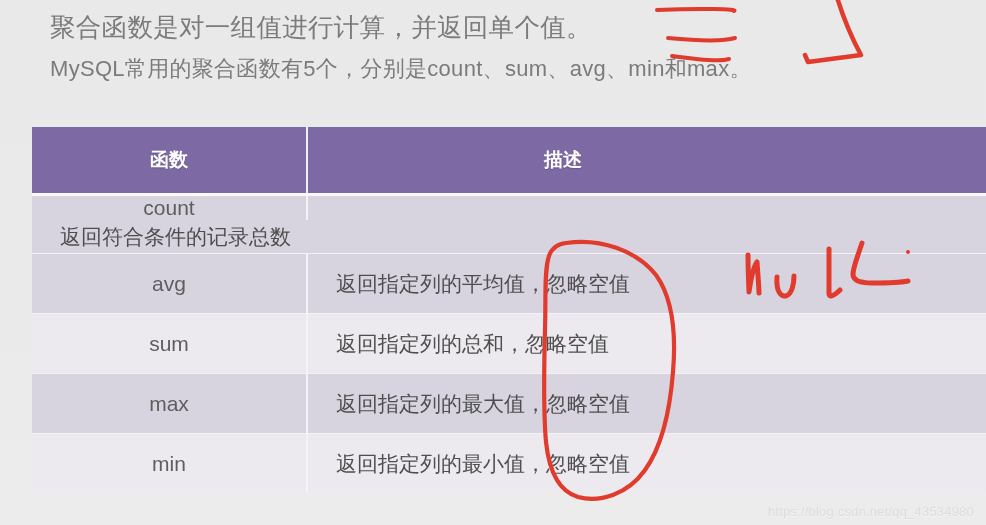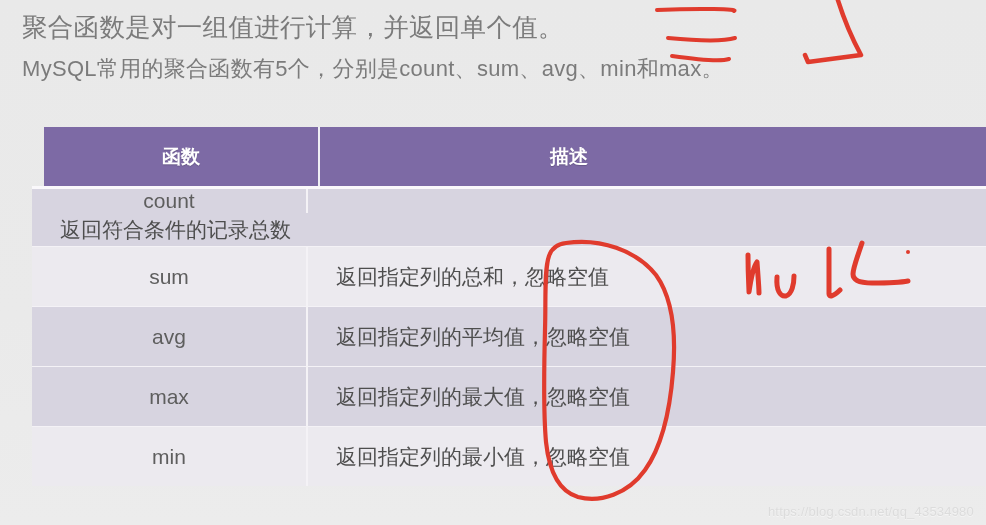--- a/index.html
+++ b/index.html
@@ -27,38 +27,38 @@
     left: 22px;
     top: 6px;
     width: 950px;
   }
   .intro-line {
     color: #7b7b7b;
     font-size: 25.5px;
     line-height: 42px;
     letter-spacing: 0.3px;
     white-space: nowrap;
+    margin-left: 28px;
   }
   .intro-line.l2 { font-size: 22px; }
 
   
   .tbl {
     position: absolute;
     left: 32px;
     top: 127px;
     width: 954px;
     border-collapse: separate;
     border-spacing: 0;
   }
   .tbl-head {
-    height: 59px;
+    height: 66px;
     background: #7d6aa5;
     display: flex;
     box-shadow: 0 1px 0 rgba(0,0,0,0.08);
-    margin-left: 12px;
   }
   .th-fn {
     width: 276px;
     display: flex;
     align-items: center;
     justify-content: center;
     color: #ffffff;
     font-size: 19px;
     font-weight: bold;
     border-right: 2px solid #efeff4;
@@ -145,28 +145,28 @@
     <div class="tbl-head">
       <div class="th-fn">函数</div>
       <div class="th-desc">描述</div>
     </div>
 
     <div class="row odd">
       <div class="cell-fn">count</div>
       <div class="cell-desc">返回符合条件的记录总数</div>
     </div>
 
+    <div class="row odd">
+      <div class="cell-fn">avg</div>
+      <div class="cell-desc">返回指定列的平均值，忽略空值</div>
+    </div>
+
     <div class="row even">
       <div class="cell-fn">sum</div>
       <div class="cell-desc">返回指定列的总和，忽略空值</div>
-    </div>
-
-    <div class="row odd">
-      <div class="cell-fn">avg</div>
-      <div class="cell-desc">返回指定列的平均值，忽略空值</div>
     </div>
 
     <div class="row odd">
       <div class="cell-fn">max</div>
       <div class="cell-desc">返回指定列的最大值，忽略空值</div>
     </div>
 
     <div class="row even">
       <div class="cell-fn">min</div>
       <div class="cell-desc">返回指定列的最小值，忽略空值</div>

